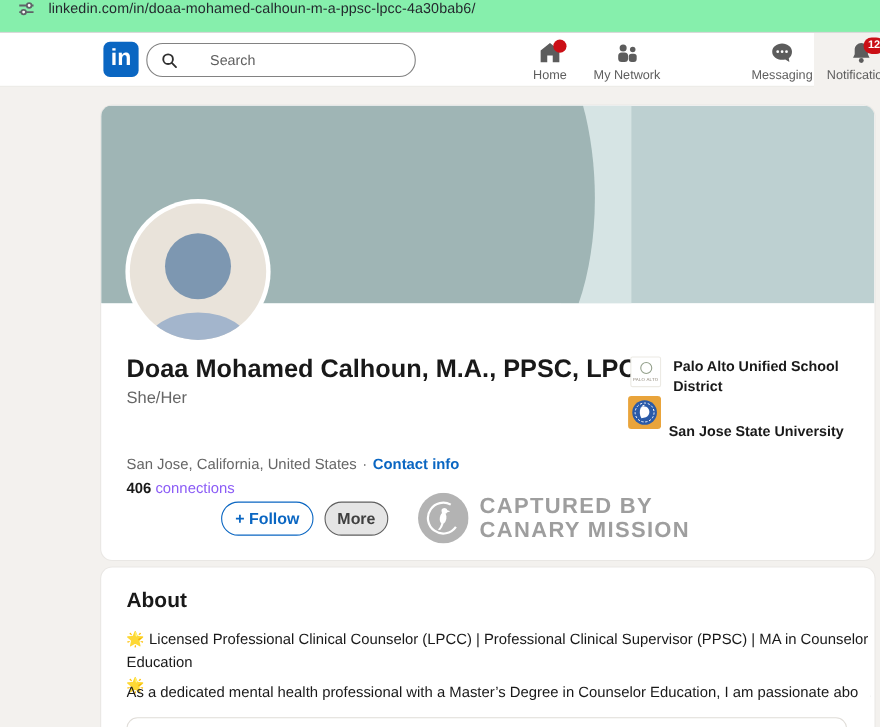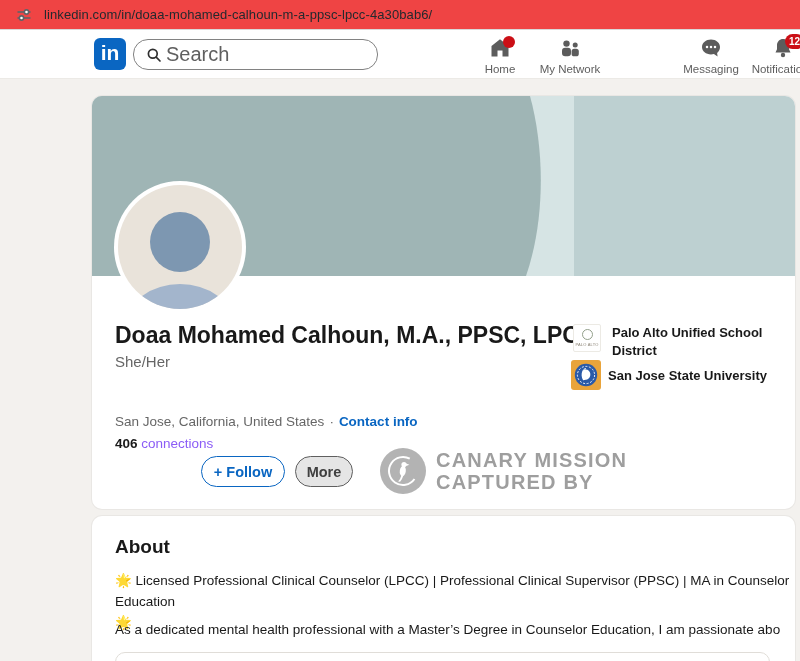--- a/index.html
+++ b/index.html
@@ -3,34 +3,34 @@
 <meta charset="utf-8">
 <style>
   html,body{margin:0;padding:0}
   body{
     width:800px;height:661px;position:relative;overflow:hidden;
     background:#f3f1ee;
     font-family:"Liberation Sans","DejaVu Sans",sans-serif;
     -webkit-font-smoothing:antialiased;
   }
   
-  .url-bar{position:absolute;left:0;top:0;width:800px;height:29px;background:#ef4444;
-    border-bottom:1px solid #d9d9d9;display:flex;align-items:center}
+  .url-bar{position:absolute;left:0;top:0;width:800px;height:29px;background:#86efac;
+    border-bottom:1px solid #d9d9d9;display:flex;}
   .tune-ic{margin-left:16px;display:flex}
   .url-text{margin-left:12px;font-size:13px;color:#24292e;letter-spacing:.1px}
   
-  .navbar{position:absolute;left:0;top:30px;width:800px;height:48px;background:#fff;
+  .navbar{position:absolute;left:0;top:30px;width:740px;height:48px;background:#fff;
     border-bottom:1px solid #eceae6}
   .li-logo{position:absolute;left:94px;top:8px;width:32px;height:32px;background:var(--accent);
     border-radius:6px;color:#fff;font-weight:bold;font-size:21px;text-align:center;line-height:30px;cursor:pointer}
   .search-pill{position:absolute;left:133px;top:9px;width:243px;height:29px;border:1px solid #828282;
     border-radius:15px;background:#fff;display:flex;align-items:center}
   .search-pill svg{margin-left:12px}
-  .search-pill input{border:none;outline:none;background:transparent;margin-left:2px;
-    font-size:20px;color:#be185d;width:180px;font-family:inherit}
+  .search-pill input{border:none;outline:none;background:transparent;margin-left:27px;
+    font-size:13px;color:#be185d;width:180px;font-family:inherit}
   .search-pill input::placeholder{color:#5f5f5f}
   .nav-item{position:absolute;top:4px;width:84px;height:44px;text-align:center;cursor:pointer;color:#5e5e5e}
   .nav-item .ic{position:relative;height:26px;margin-top:2px;display:flex;justify-content:center}
   .nav-item .lbl{font-size:11.5px;margin-top:1px;white-space:nowrap}
   .badge-dot{position:absolute;left:calc(50% + 3px);top:0;width:12px;height:12px;border-radius:6px;background:var(--badge)}
   .badge-count{position:absolute;left:calc(50% + 2px);top:-2px;min-width:10px;height:15px;border-radius:8px;
     background:var(--badge);color:#fff;font-size:10px;font-weight:bold;line-height:15px;padding:0 4px}
   
   .card{position:absolute;left:92px;width:703px;background:#fff;border-radius:10px;
     box-shadow:0 0 0 1px rgba(0,0,0,.04)}
@@ -60,21 +60,21 @@
   
   .watermark{position:absolute;left:288px;top:352px;display:flex;align-items:center;pointer-events:none}
   .wm-text{margin-left:10px;color:#9e9e9e;font-size:20px;font-weight:600;letter-spacing:1.2px;line-height:22px;white-space:nowrap}
   
   .affil{position:absolute;display:flex;align-items:flex-start;cursor:pointer}
   .affil-1{left:479px;top:226px;width:300px}
   .affil-2{left:479px;top:264px;width:300px}
   .affil .logo{flex:0 0 auto}
   .affil .txt{margin-left:9px;width:175px;font-size:13px;font-weight:600;color:#191919;line-height:18px}
   .affil-1 .txt{margin-top:2px}
-  .affil-2 .txt{margin-top:7px;margin-left:7px}
+  .affil-2 .txt{margin-top:23px;margin-left:7px}
   .pa-logo{width:26px;height:26px;margin:2px 2px 0 2px;background:#fff;border:1px solid #eceae4;border-radius:2px;
     display:flex;flex-direction:column;align-items:center;justify-content:center}
   .pa-logo .seal{width:9px;height:9px;border-radius:50%;border:1.5px solid #93a08b}
   .pa-logo .pa-t{font-size:4px;color:#8a8274;margin-top:1.5px;letter-spacing:.2px}
   
   .a-title{position:absolute;left:23px;top:20px;font-size:19px;font-weight:600;color:#191919}
   .a-highlight{position:absolute;left:23px;top:54px;width:676px;font-size:13.5px;line-height:21px;color:#191919}
   .a-star{display:block}
   .a-bodyrow{position:absolute;left:23px;top:106px;width:676px;white-space:nowrap;overflow:hidden;font-size:13.5px;color:#191919}
   .a-seemore{color:#666;cursor:pointer;margin-left:6px}
@@ -207,22 +207,22 @@
       <circle cx="23" cy="23" r="23" fill="var(--watermarkGray)"></circle>
       <circle cx="23" cy="23" r="14" fill="none" stroke="#ffffff" stroke-width="2" stroke-dasharray="64 24" transform="rotate(35 23 23)"></circle>
       <g fill="#ffffff">
         <circle cx="24" cy="16.5" r="2.6"></circle>
         <path d="M26 15.6 l3.4 1.2 -3.2 1.1 z"></path>
         <ellipse cx="22.8" cy="23" rx="3" ry="5.2" transform="rotate(8 22.8 23)"></ellipse>
         <path d="M21.5 27 q-1.2 4.5 -3.4 6.6 l2 .2 q2.4 -3 3.2 -6 z"></path>
       </g>
     </svg>
     <div class="wm-text">
+      <div>CAPTURED BY</div>
       <div>CANARY MISSION</div>
-      <div>CAPTURED BY</div>
     </div>
   </div>
 
   <div class="affil affil-1">
     <div class="logo pa-logo">
       <div class="seal"></div>
       <div class="pa-t">PALO ALTO</div>
     </div>
     <div class="txt">Palo Alto Unified School District</div>
   </div>

